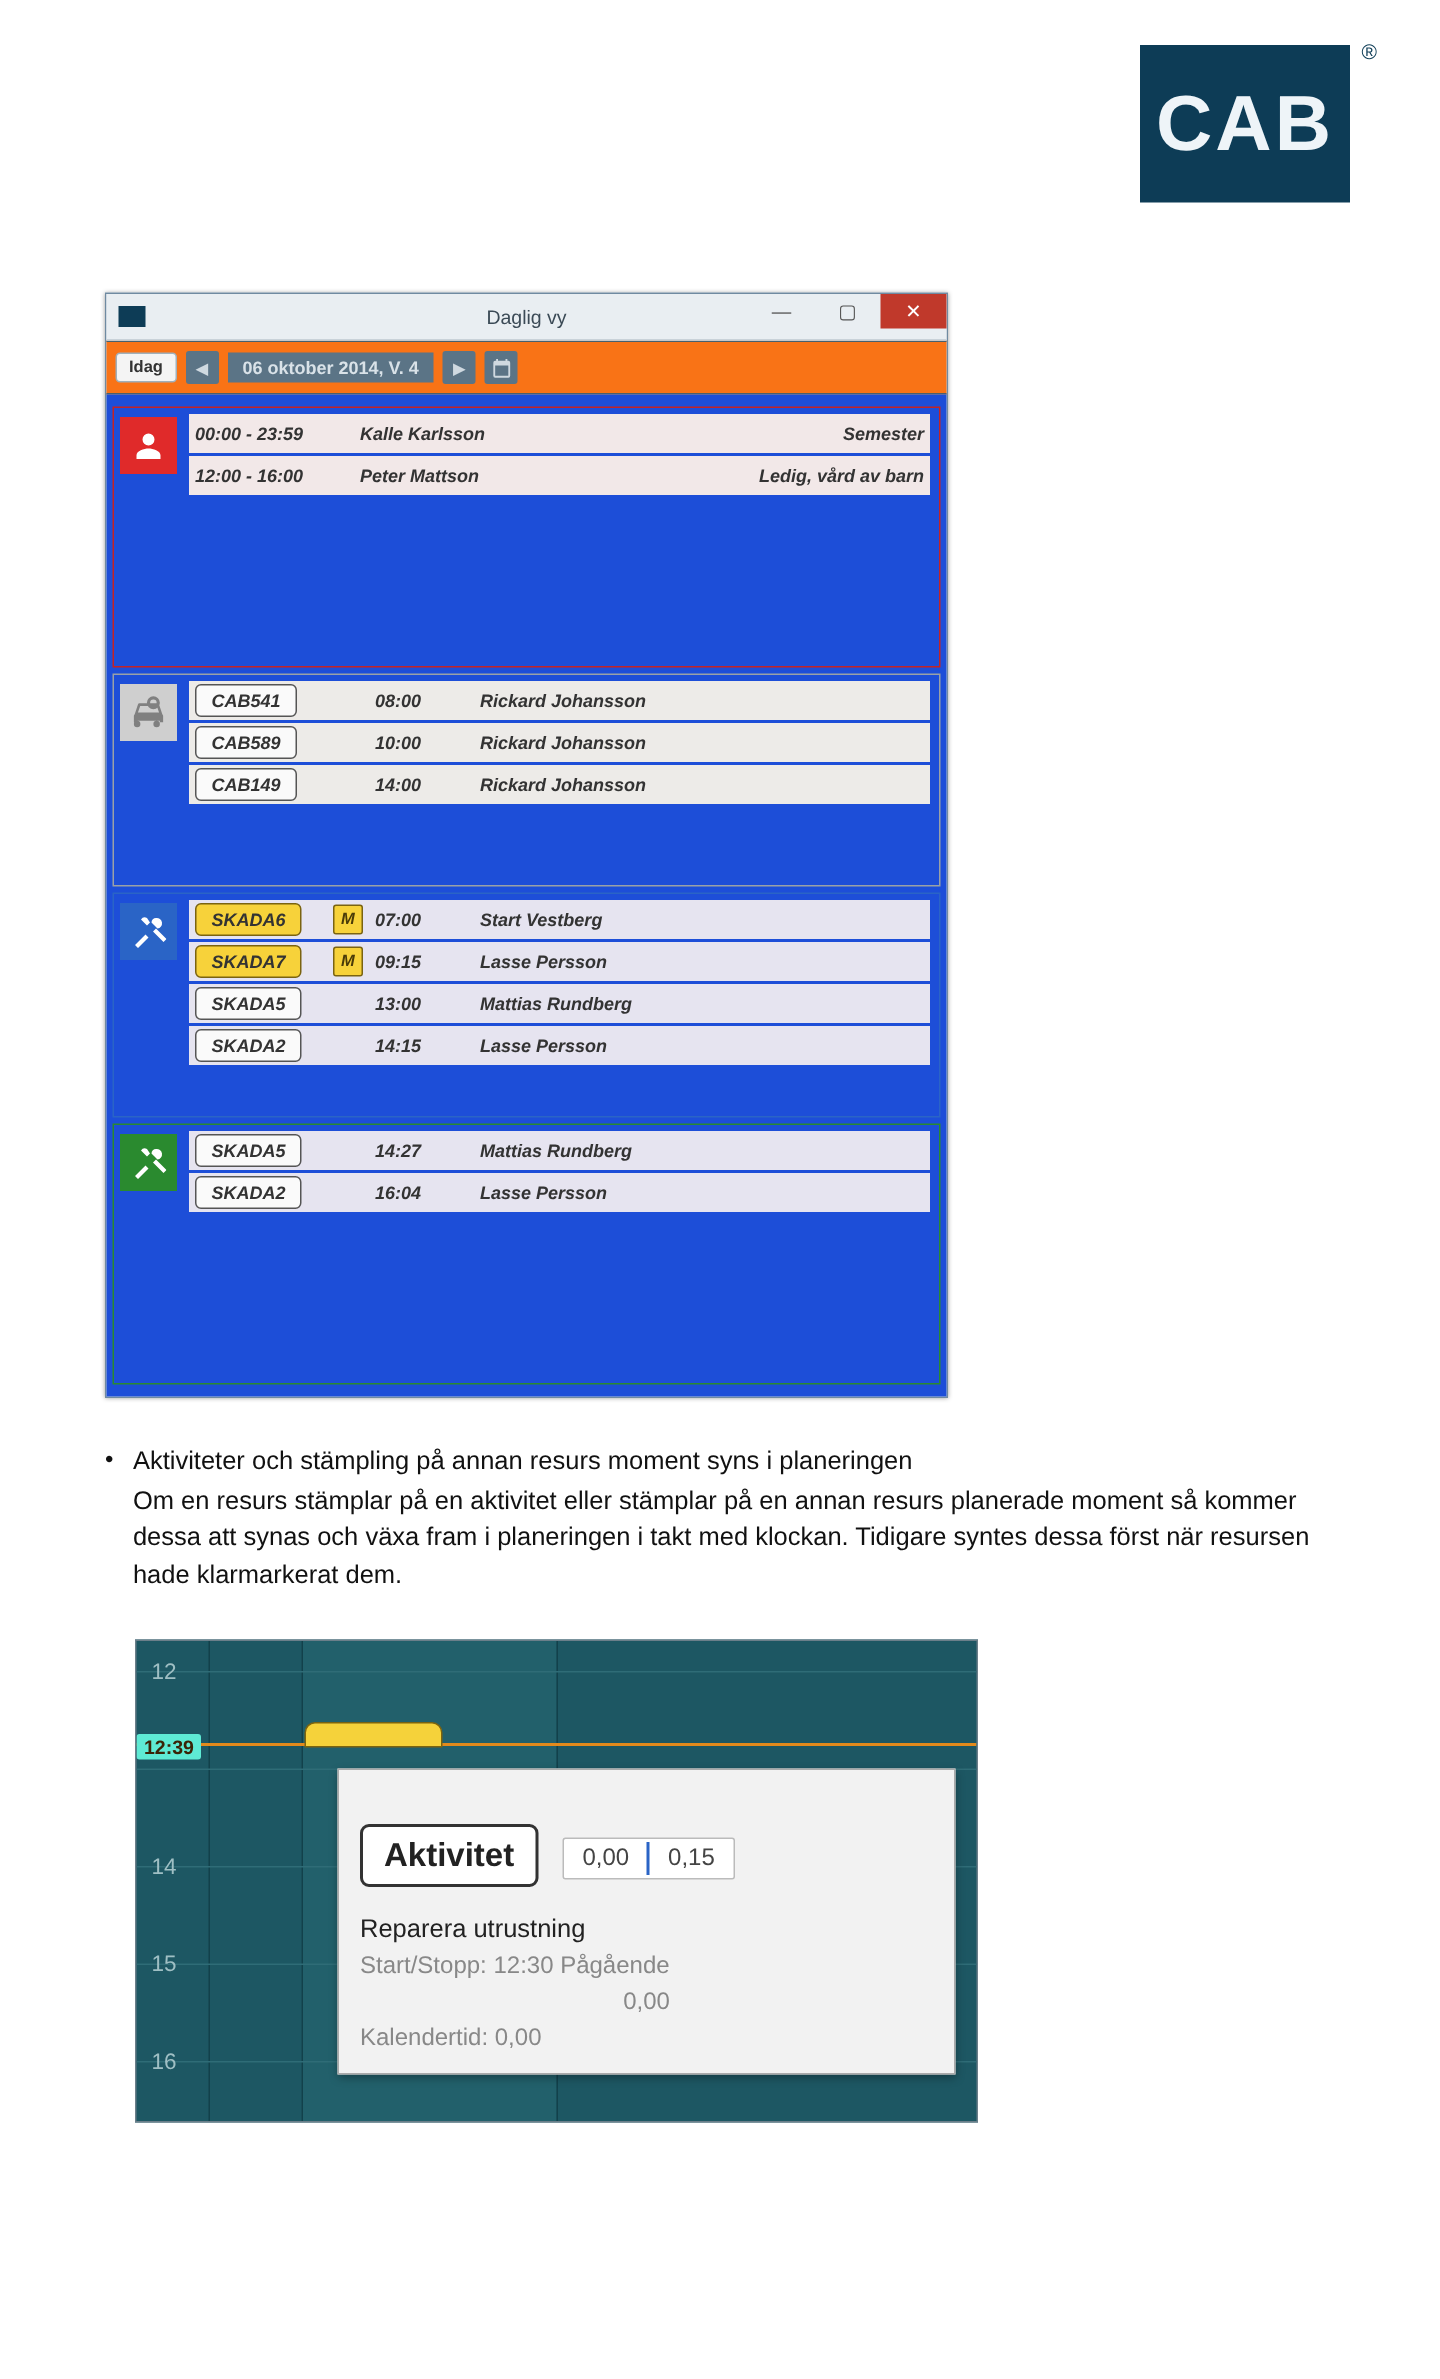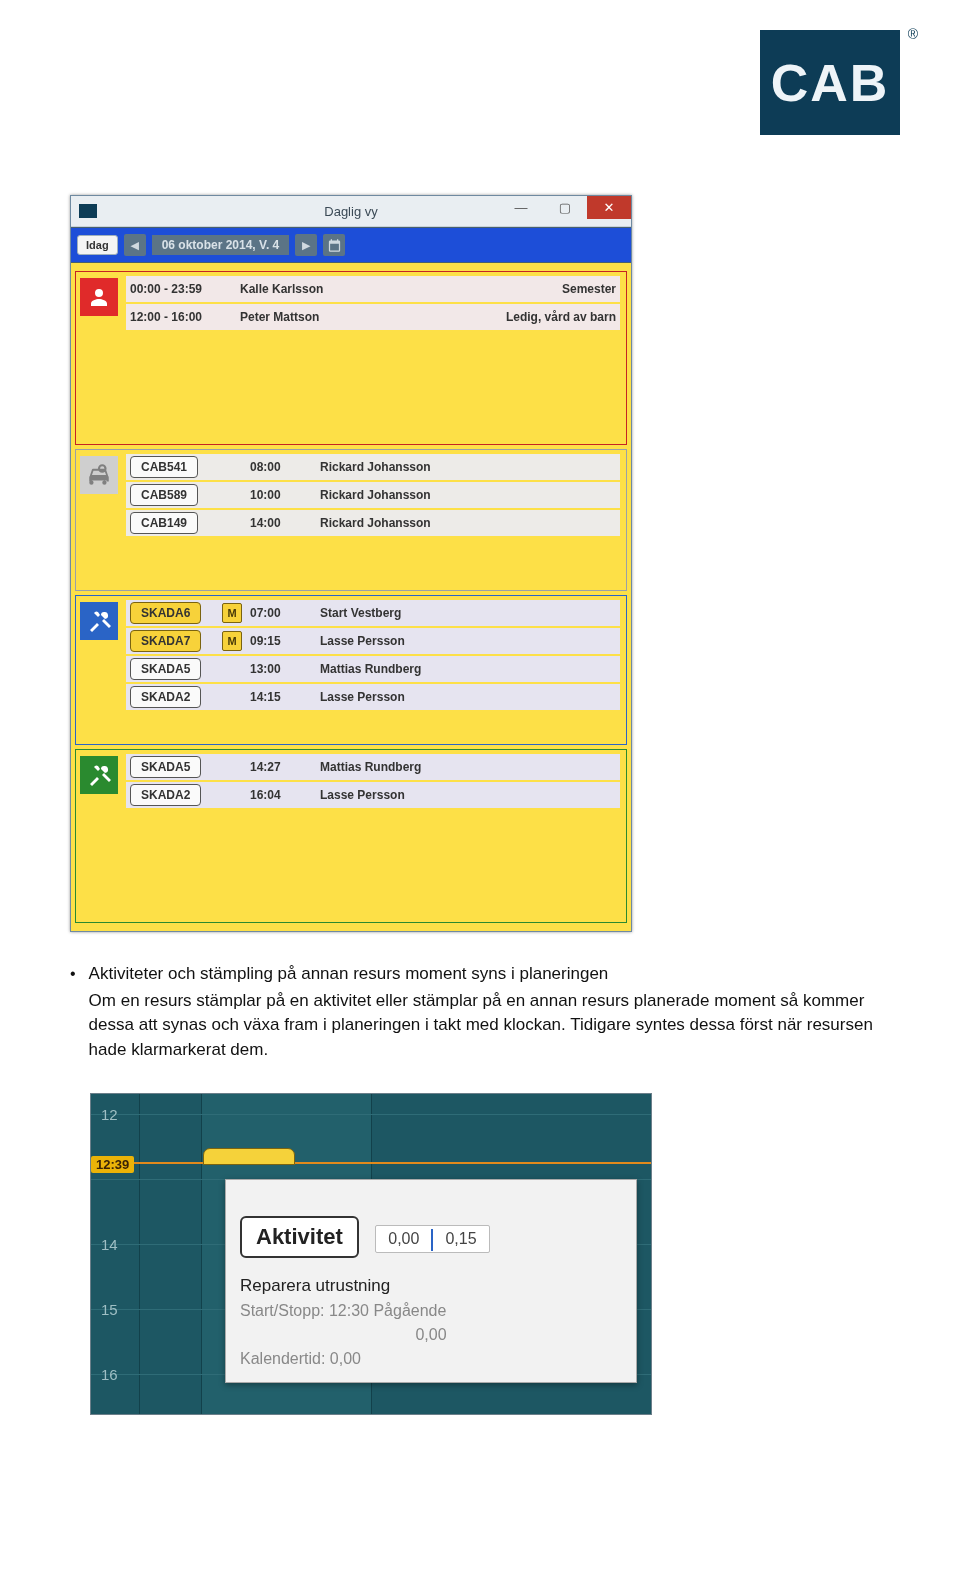--- a/index.html
+++ b/index.html
@@ -31,40 +31,40 @@
   }
   .titlebar .app-icon { width:18px; height:14px; background:#0d3c56; margin:0 8px; }
   .titlebar .title { position:absolute; left:0; right:0; text-align:center; font-size:13px; color:#3b4a56; }
   .wc { position:absolute; right:0; top:0; display:flex; }
   .wc .btn { width:44px; height:23px; display:flex; align-items:center; justify-content:center; font-size:13px; }
   .wc .min { color:#555; }
   .wc .max { color:#555; }
   .wc .close { background:#c0392b; color:#fff; }
 
   .navbar {
-    height:34px; background:#1d4ed8; border-top:1px solid #47606f; border-bottom:1px solid #47606f;
+    height:34px; background:#f97316; border-top:1px solid #47606f; border-bottom:1px solid #47606f;
     display:flex; align-items:center; gap:6px; padding:0 6px;
   }
   .navbar .today {
     background:#f4f4f4; border:1px solid #9fb0bb; border-radius:3px; padding:3px 8px;
     font-size:11px; font-weight:bold; color:#333;
   }
   .navbar .arrow {
     width:22px; height:22px; background:#5b7486; color:#cfd9e0; display:flex; align-items:center; justify-content:center;
     font-size:11px; border-radius:2px;
   }
   .navbar .date {
     background:#5b7486; color:#d9e2e8; padding:3px 10px; font-size:12px; font-weight:bold;
   }
   .navbar .cal {
     width:22px; height:22px; background:#5b7486; border-radius:2px; display:flex; align-items:center; justify-content:center;
   }
   .cal svg { fill:#cfd9e0; }
 
-  .body-area { background:#fde047; padding:4px 4px 8px 4px; }
+  .body-area { background:#1d4ed8; padding:4px 4px 8px 4px;font-style:italic; }
   .section { border:1px solid #999; margin-top:4px; padding:2px; }
   .section.red { border-color:#c52323; }
   .section.gray { border-color:#9aa1a6; }
   .section.blue { border-color:#2a64c6; }
   .section.green { border-color:#2a8a2f; }
   .section-inner { display:flex; }
   .sec-icon {
     width:38px; height:38px; margin:4px 8px 0 2px; display:flex; align-items:center; justify-content:center;
   }
   .sec-icon.red { background:#e02a2a; }
@@ -131,21 +131,21 @@
   .win2 .hour {
     position:absolute; left:10px; color:#9fbfc4; font-size:15px;
   }
   .win2 .hline {
     position:absolute; left:0; right:0; height:1px; background:#2f6c77;
   }
   .win2 .vline {
     position:absolute; top:0; bottom:0; width:1px; background:#12414b;
   }
   .win2 .marker {
-    position:absolute; left:0; top:62px; background:#eab308; color:#3a2306;
+    position:absolute; left:0; top:62px; background:#5eead4; color:#3a2306;
     font-size:13px; font-weight:bold; padding:1px 5px; border-radius:2px;
   }
   .win2 .marker-line { position:absolute; left:0; right:0; top:68px; height:2px; background:#e28a1c; }
   .win2 .col-bg {
     position:absolute; top:0; bottom:0; left:110px; width:170px; background:#22606b;
   }
   .win2 .act-bar {
     position:absolute; left:112px; width:90px; top:54px; height:15px;
     background:#f5d23a; border-radius:7px 7px 0 0; border:1px solid #7a6310;
   }

